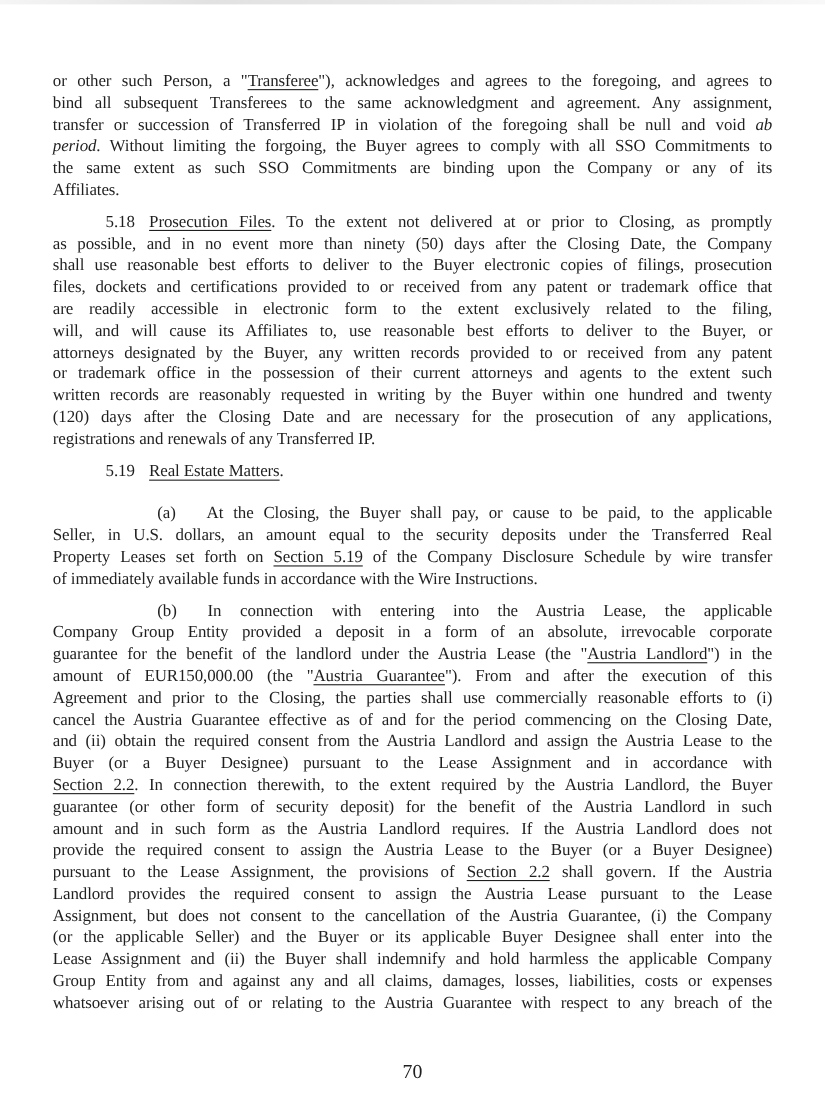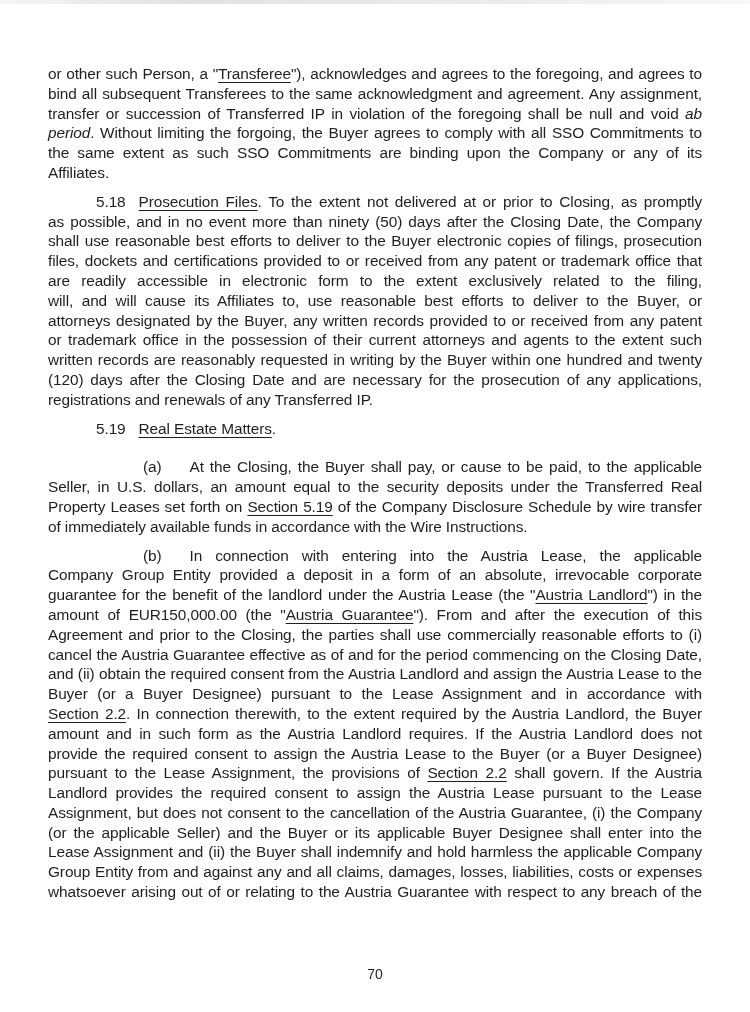--- a/index.html
+++ b/index.html
@@ -6,21 +6,21 @@
     margin: 0;
     padding: 0;
     background: #ffffff;
   }
   .page {
     position: relative;
     width: 750px;
     height: 1012px;
     background: #ffffff;
     overflow: hidden;
-    font-family: Liberation Sans, sans-serif;
+    font-family: Liberation Serif, serif;
     color: #1f1f1f;
   }
   .scan-edge {
     position: absolute;
     top: 0; left: 0;
     width: 100%; height: 4px;
     background: linear-gradient(90deg, #f4f4f4, #dedede 25%, #e7e7e7 55%, #eeeeee 80%, #f7f7f7);
     opacity: 0.9;
   }
   .text-block {
@@ -47,21 +47,21 @@
   }
   .sp { display: inline-block; height: 1px; }
   .u { text-decoration: underline; text-decoration-thickness: 1.2px; text-underline-offset: 2.5px; }
   .i { font-style: italic; }
   .page-number {
     position: absolute;
     top: 965px;
     left: 0;
     width: 100%;
     text-align: center;
-    font-size: 14px;
+    font-size: 18px;
     line-height: 19.8px;
   }
 </style>
 </head>
 <body>
 
 <div class="page" data-name="document-page">
   <div class="scan-edge" data-name="scan-artifact-top"></div>
   <div class="text-block" data-name="document-text">
       <div class="para" data-name="para-transferee-continuation">
@@ -97,20 +97,21 @@
       <div class="para" data-name="para-5-19-b">
         <div class="line" data-name="text-line"><span class="sp" data-name="paragraph-indent" style="width: 95px;"></span><span data-name="text-segment">(b)</span><span class="sp" data-name="tab-space" style="width: 28px;"></span><span data-name="text-segment">In connection with entering into the Austria Lease, the applicable</span></div>
         <div class="line" data-name="text-line"><span data-name="text-segment">Company Group Entity provided a deposit in a form of an absolute, irrevocable corporate</span></div>
         <div class="line" data-name="text-line"><span data-name="text-segment">guarantee for the benefit of the landlord under the Austria Lease  (the "</span><span class="u" data-name="text-segment">Austria Landlord</span><span data-name="text-segment">") in the</span></div>
         <div class="line" data-name="text-line"><span data-name="text-segment">amount of EUR150,000.00 (the "</span><span class="u" data-name="text-segment">Austria Guarantee</span><span data-name="text-segment">").  From and after the execution of this</span></div>
         <div class="line" data-name="text-line"><span data-name="text-segment">Agreement and prior to the Closing, the parties shall use commercially reasonable efforts to (i)</span></div>
         <div class="line" data-name="text-line"><span data-name="text-segment">cancel the Austria Guarantee effective as of and for the period commencing on the Closing Date,</span></div>
         <div class="line" data-name="text-line"><span data-name="text-segment">and (ii) obtain the required consent from the Austria Landlord and assign the Austria Lease to the</span></div>
         <div class="line" data-name="text-line"><span data-name="text-segment">Buyer (or a Buyer Designee) pursuant to the Lease Assignment and in accordance with</span></div>
         <div class="line" data-name="text-line"><span class="u" data-name="text-segment">Section 2.2</span><span data-name="text-segment">. In connection therewith, to the extent required by the Austria Landlord, the Buyer</span></div>
+        <div class="line" data-name="text-line"><span data-name="text-segment">guarantee (or other form of security deposit) for the benefit of the Austria Landlord in such</span></div>
         <div class="line" data-name="text-line"><span data-name="text-segment">amount and in such form as the Austria Landlord requires.   If the Austria Landlord does not</span></div>
         <div class="line" data-name="text-line"><span data-name="text-segment">provide the required consent to assign the Austria Lease to the Buyer (or a Buyer Designee)</span></div>
         <div class="line" data-name="text-line"><span data-name="text-segment">pursuant to the Lease Assignment, the provisions of </span><span class="u" data-name="text-segment">Section 2.2</span><span data-name="text-segment"> shall govern.  If the Austria</span></div>
         <div class="line" data-name="text-line"><span data-name="text-segment">Landlord provides the required consent to assign the Austria Lease pursuant to the Lease</span></div>
         <div class="line" data-name="text-line"><span data-name="text-segment">Assignment, but does not consent to the cancellation of the Austria Guarantee, (i) the Company</span></div>
         <div class="line" data-name="text-line"><span data-name="text-segment">(or the applicable Seller) and the Buyer or its applicable Buyer Designee shall enter into the</span></div>
         <div class="line" data-name="text-line"><span data-name="text-segment">Lease Assignment and (ii) the Buyer shall indemnify and hold harmless the applicable Company</span></div>
         <div class="line" data-name="text-line"><span data-name="text-segment">Group Entity from and against any and all claims, damages, losses, liabilities, costs or expenses</span></div>
         <div class="line" data-name="text-line"><span data-name="text-segment">whatsoever arising out of or relating to the Austria Guarantee with respect to any breach of the</span></div>
       </div>

